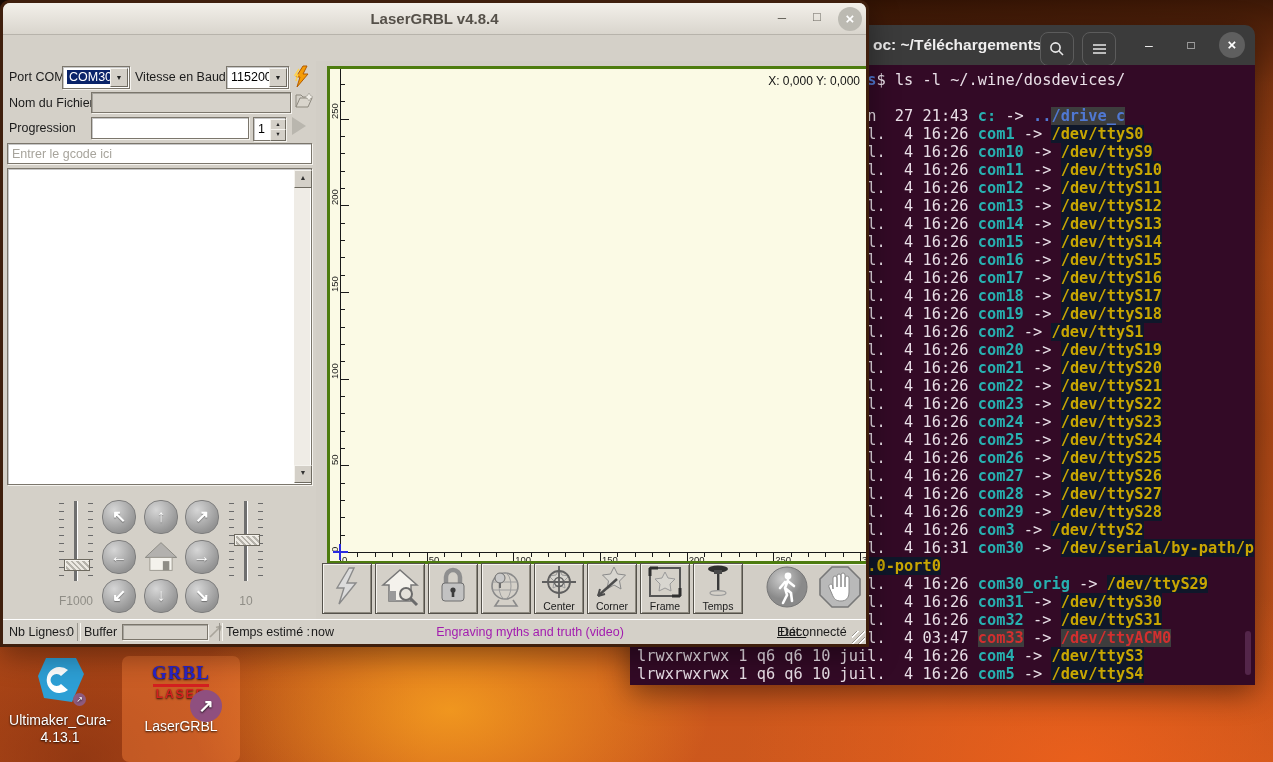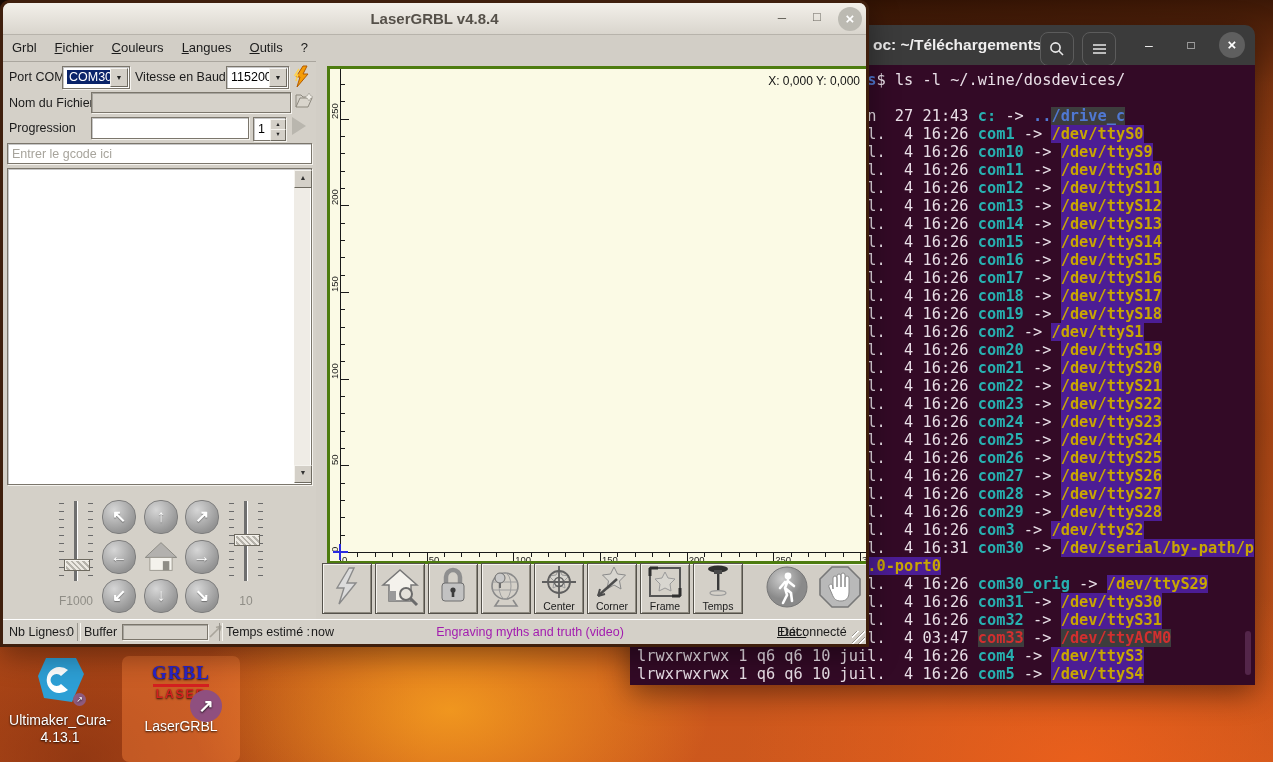--- a/index.html
+++ b/index.html
@@ -27,21 +27,21 @@
   .t-close{position:absolute;left:589px;top:7px;width:26px;height:26px;border-radius:13px;
     background:#5f5f5f;color:#fff;text-align:center;line-height:25px;font-size:15px;font-weight:bold;}
   .t-body{position:absolute;left:0;top:40px;right:0;bottom:0;background:#330a26;overflow:hidden;}
   #t-lines{margin:0;position:absolute;left:7px;top:6px;white-space:pre;
     font-family:"DejaVu Sans Mono",monospace;font-size:15.3px;line-height:18px;}
   .tline{height:18px;}
   .seg-plain{color:#e9dfe7}
   .seg-cyan{color:#27b0b0;font-weight:bold}
   .seg-blue{color:#5078d2;font-weight:bold}
   .seg-bluebg{color:#5078d2;font-weight:bold;background:#3d3d3d}
-  .seg-yellow{color:#c8a602;font-weight:bold;background:#4c1d95}
+  .seg-yellow{color:#c8a602;font-weight:bold;background:#0f172a}
   .seg-red{color:#d22f2f;font-weight:bold;background:#3d3d3d}
   .t-scrollthumb{position:absolute;right:4px;bottom:10px;width:6px;height:44px;
     border-radius:3px;background:#54264a;}
 
   
   #lg{left:0;top:0;width:869px;height:647px;background:#3f1f0d;z-index:3;
     border-radius:9px 9px 0 0;box-shadow:0 8px 30px rgba(0,0,0,.4);}
   #lg-inner{position:absolute;left:3px;top:3px;width:863px;height:641px;background:#d4d0c8;
     border-radius:7px 7px 0 0;overflow:hidden;}
   .lg-titlebar{position:absolute;left:0;top:0;width:863px;height:31px;
@@ -184,21 +184,20 @@
 </div>
 
 <div class="win" id="lg">
  <div id="lg-inner">
   <div class="lg-titlebar">
     <div class="lg-title">LaserGRBL v4.8.4</div>
     <div class="lg-min">–</div>
     <div class="lg-max">□</div>
     <div class="lg-close">×</div>
   </div>
-  <div id="menubar"><span class="mi">Grbl</span><span class="mi"><u>F</u>ichier</span><span class="mi"><u>C</u>ouleurs</span><span class="mi"><u>L</u>angues</span><span class="mi"><u>O</u>utils</span><span class="mi">?</span></div>
 
   <div class="lbl" style="left:6px;top:67px;">Port COM</div>
   <div class="combo sunken" style="left:59px;top:63px;width:66px;">
     <div class="cval"><span class="sel">COM30</span></div>
     <div class="arrowbtn">▼</div>
   </div>
   <div class="lbl" style="left:132px;top:67px;">Vitesse en Baud</div>
   <div class="combo sunken" style="left:223px;top:63px;width:61px;">
     <div class="cval"><span>115200</span></div>
     <div class="arrowbtn">▼</div>

